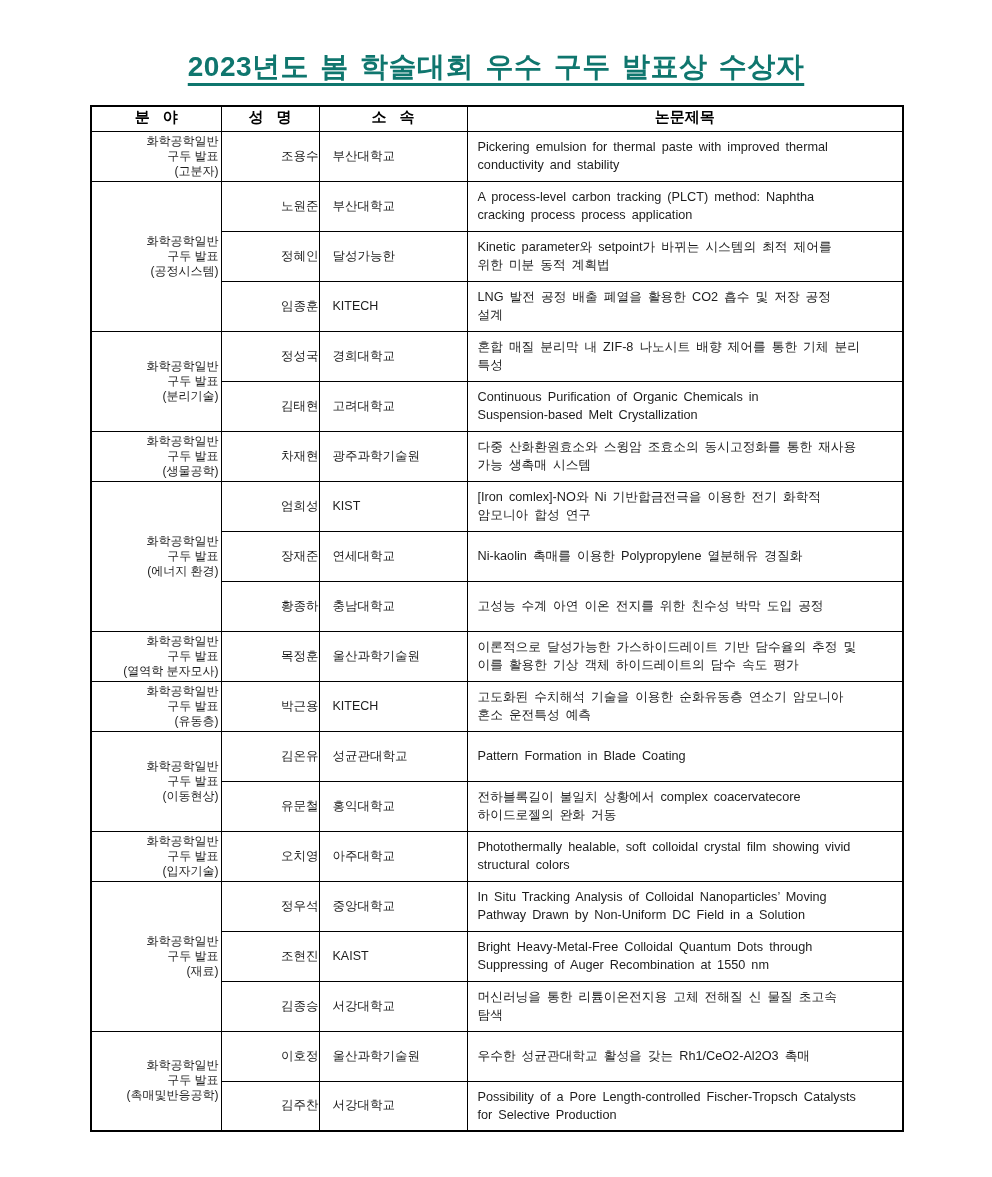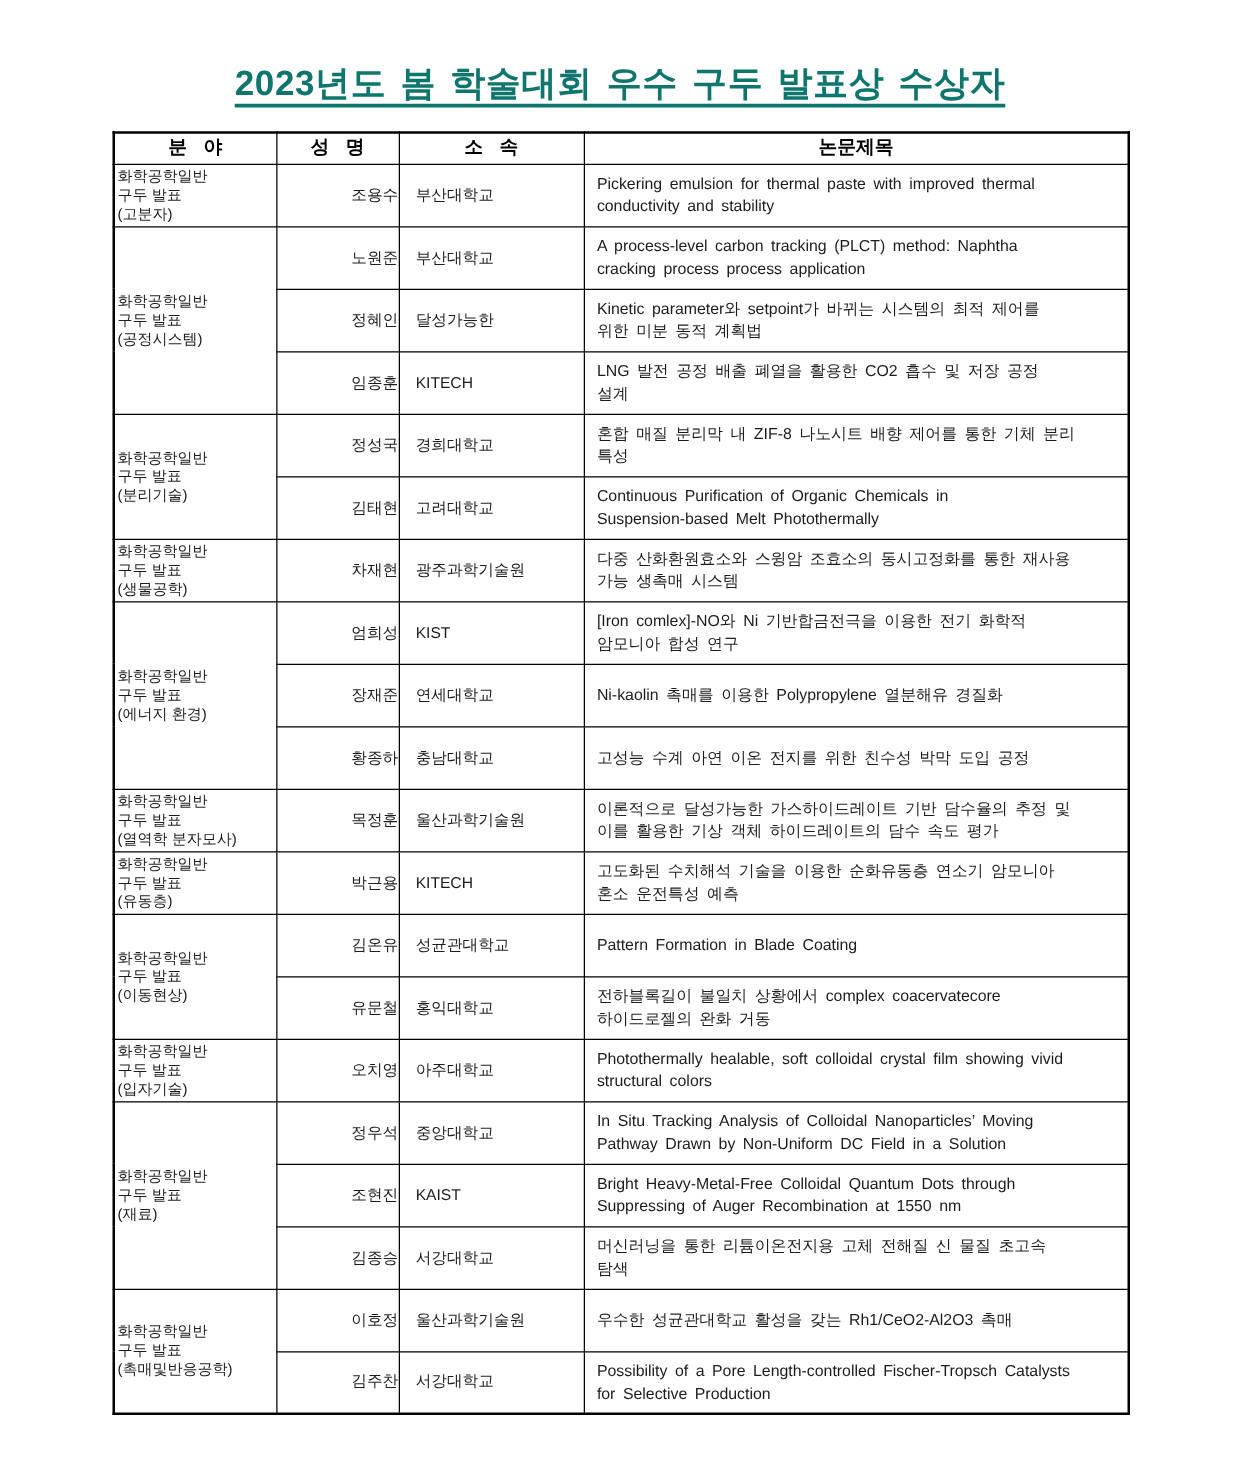--- a/index.html
+++ b/index.html
@@ -52,21 +52,21 @@
   thead th {
     height: 25px;
     font-size: 15px;
     font-weight: bold;
     word-spacing: 9px;
     color: #000000;
     padding: 1px 0 3px 0;
   }
   tbody tr { height: 50px; }
   td.field {
-    text-align: left;
+    text-align: right;
     font-size: 12px;
     line-height: 15px;
     white-space: pre-line;
     padding: 2px 2px;
   }
   td.name {
     font-size: 12.5px;
     padding-left: 13px;
     text-align: right;
   }
@@ -144,21 +144,21 @@
 (분리기술)</td>
         <td class="name">정성국</td>
         <td class="affil">경희대학교</td>
         <td class="ptitle">혼합 매질 분리막 내 ZIF-8 나노시트 배향 제어를 통한 기체 분리
 특성</td>
       </tr>
       <tr>
         <td class="name">김태현</td>
         <td class="affil">고려대학교</td>
         <td class="ptitle">Continuous Purification of Organic Chemicals in
-Suspension-based Melt Photothermally</td>
+Suspension-based Melt Crystallization</td>
       </tr>
 
       <tr>
         <td class="field" rowspan="1">화학공학일반
 구두 발표
 (생물공학)</td>
         <td class="name">차재현</td>
         <td class="affil">광주과학기술원</td>
         <td class="ptitle">다중 산화환원효소와 스윙암 조효소의 동시고정화를 통한 재사용
 가능 생촉매 시스템</td>

